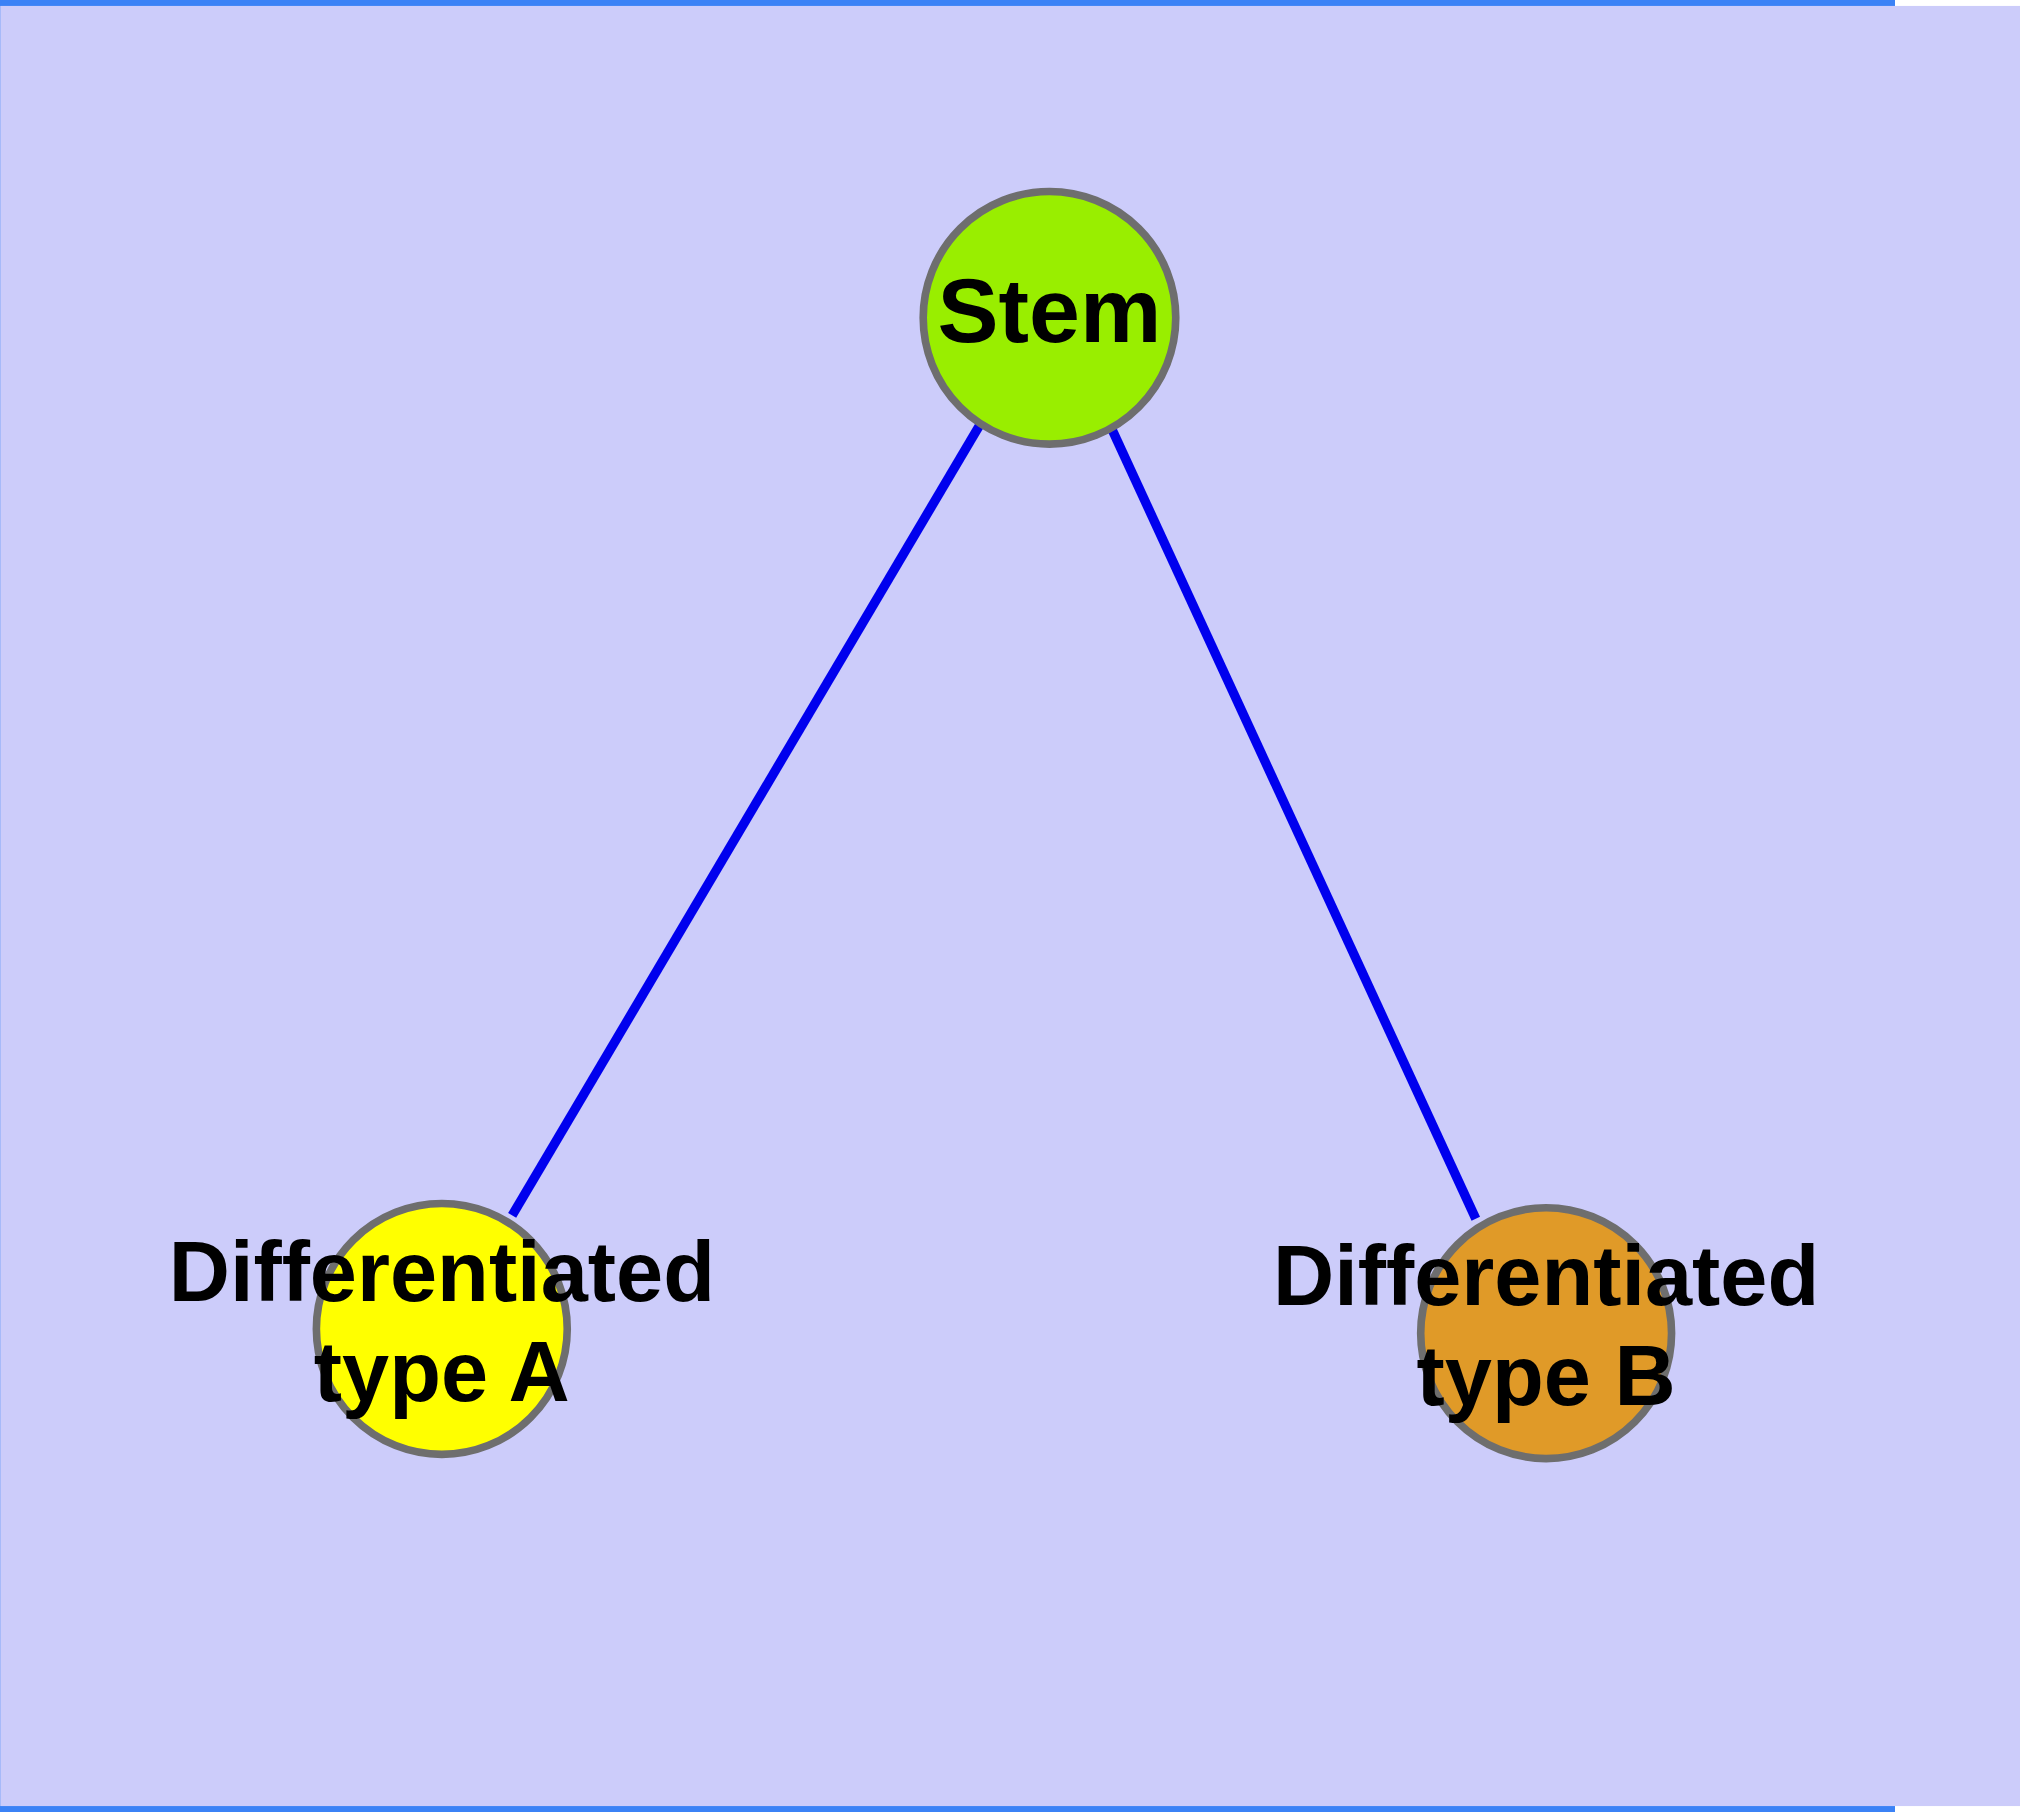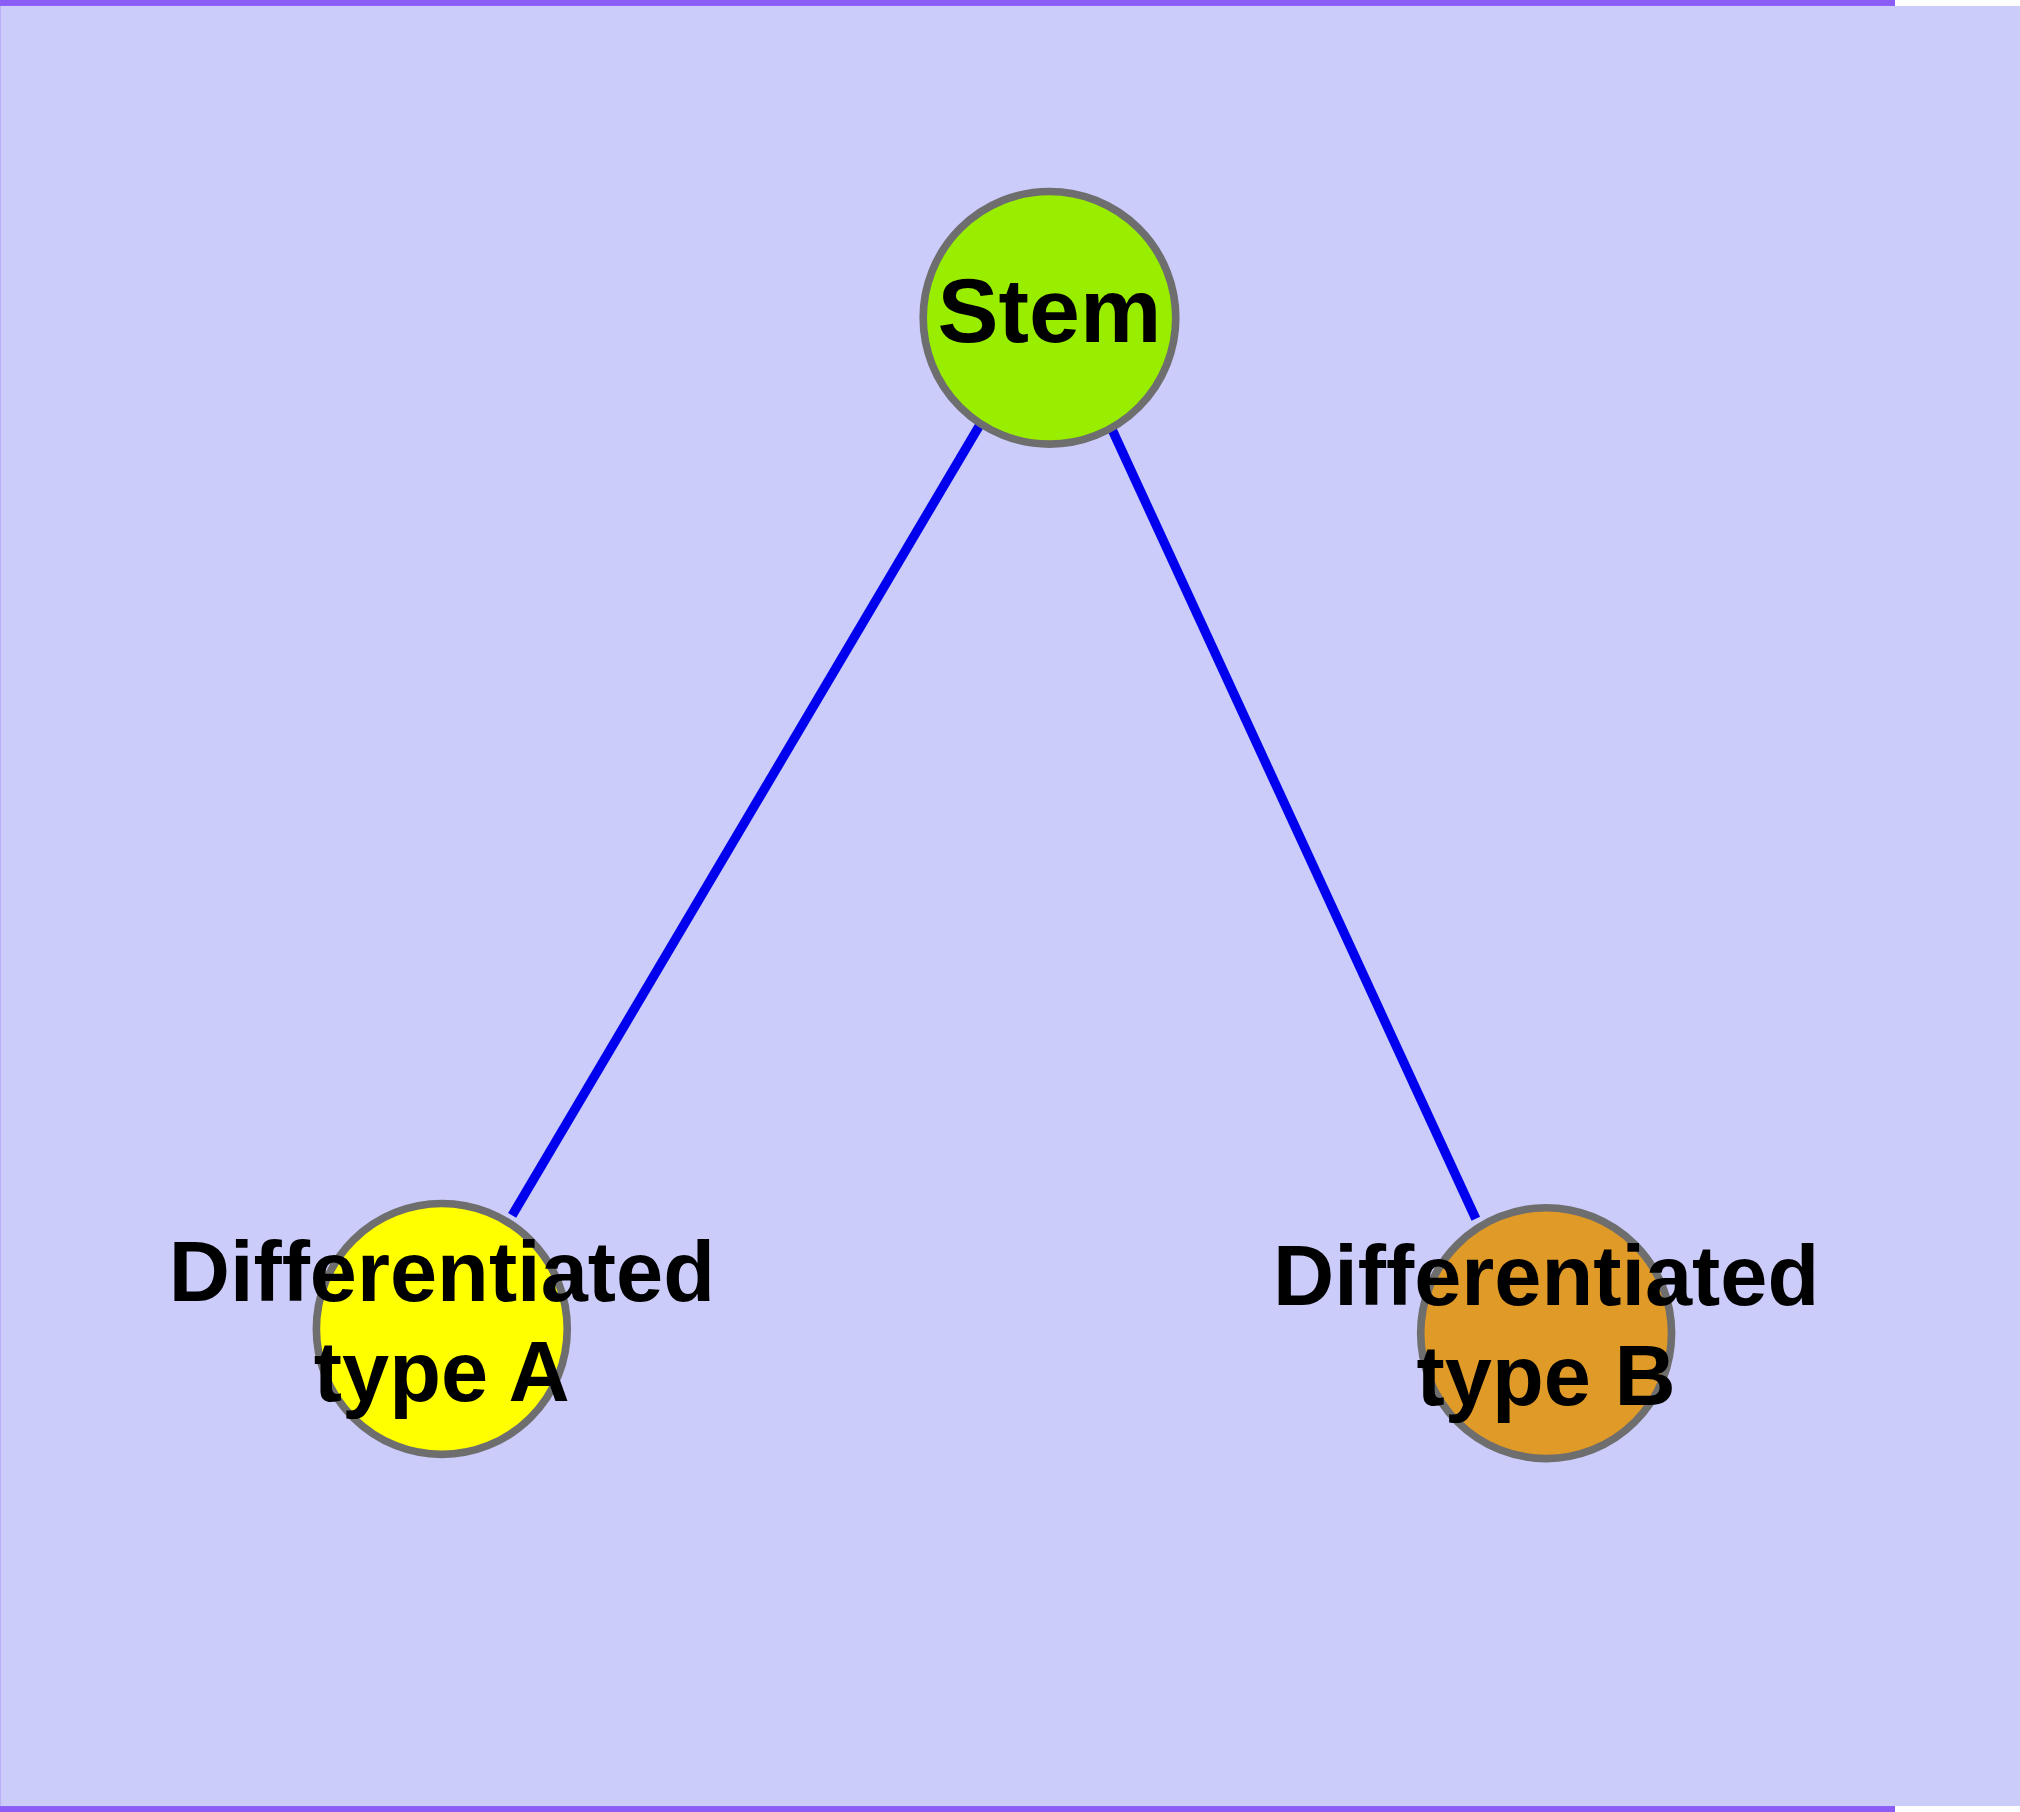--- a/index.html
+++ b/index.html
@@ -10,21 +10,21 @@
   body {
     width: 2021px;
     height: 1812px;
     overflow: hidden;
     font-family: "Liberation Sans", sans-serif;
   }
   #graph-canvas {
     position: relative;
     width: 1895px;
     height: 1812px;
-    background: #8b5cf6;
+    background: #3b82f6;
     text-decoration: underline;
   }
   #graph-svg {
     display: block;
     width: 2021px;
     height: 1812px;
   }
   .node-label {
     font-family: "Liberation Sans", sans-serif;
     font-weight: bold;

